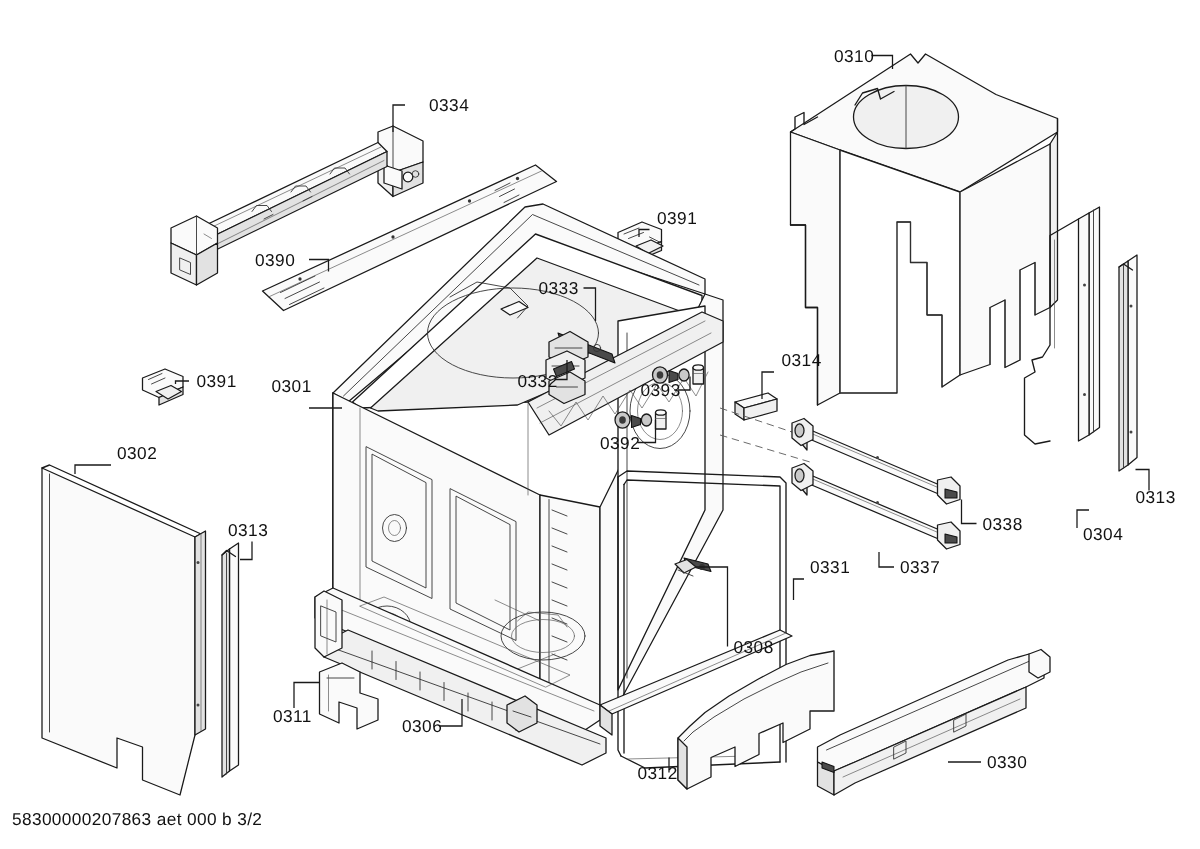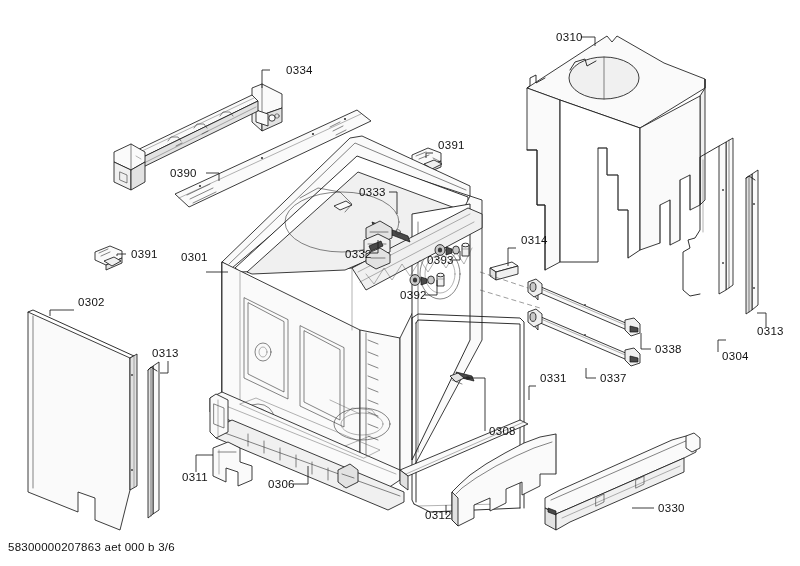--- a/index.html
+++ b/index.html
@@ -484,15 +484,15 @@
         <text x="540" y="382" class="lbl">0331</text>
         <text x="489" y="435" class="lbl">0308</text>
         <text x="268" y="488" class="lbl">0306</text>
         <text x="182" y="481" class="lbl">0311</text>
         <text x="425" y="519" class="lbl">0312</text>
         <text x="658" y="512" class="lbl">0330</text>
       </g>
 
 </svg>
 
-<div id="footer-caption">58300000207863 aet 000 b 3/6</div>
+<div id="footer-caption">58300000207863 aet 000 b 3/2</div>
 
 </div>
 
 </body></html>

